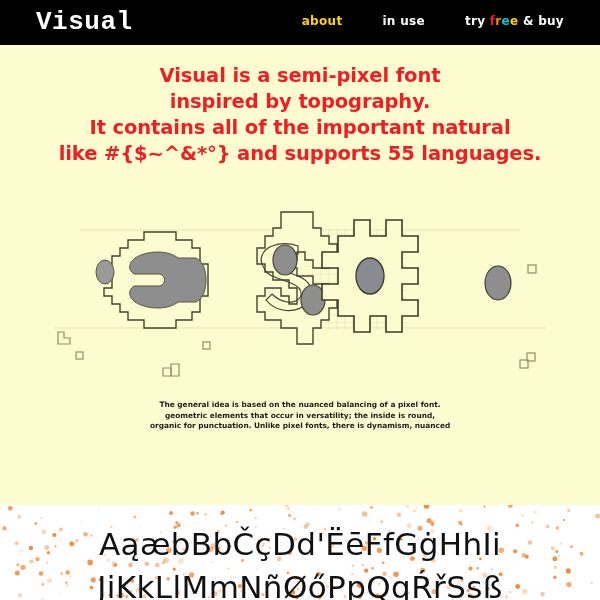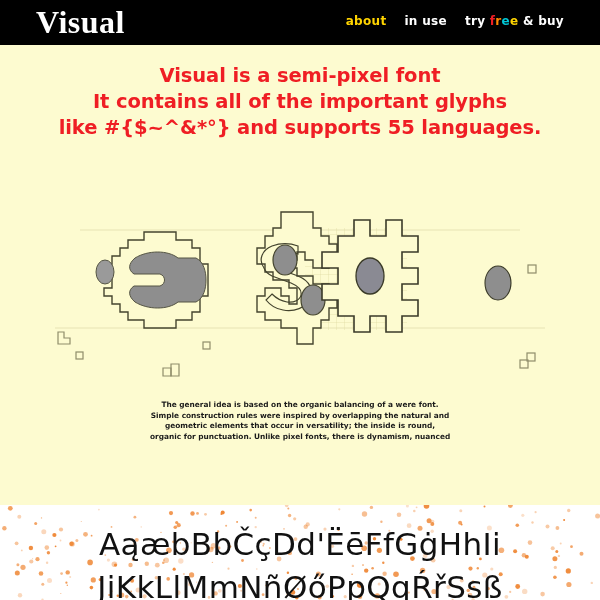--- a/index.html
+++ b/index.html
@@ -27,33 +27,33 @@
     width: 600px;
     height: 45px;
     background: #000000;
     box-sizing: border-box;
   }
   #logo {
     position: absolute;
     left: 36px;
     top: 5px;
     color: #ffffff;
-    font-size: 32px;
+    font-size: 26px;
     font-weight: bold;
     letter-spacing: 0.5px;
     line-height: 34px;
-    font-family: Liberation Serif, serif;
+    font-family: Liberation Mono, monospace;
   }
   #nav {
     position: absolute;
     right: 36px;
     top: 14px;
     display: flex;
     align-items: center;
-    gap: 18px;
+    gap: 40px;
   }
   .nav-item {
     font-size: 12px;
     font-weight: bold;
     color: #ffffff;
     letter-spacing: 0.3px;
     white-space: nowrap;
     font-family: "DejaVu Sans", sans-serif;
     cursor: pointer;
   }
@@ -156,21 +156,22 @@
       <div class="nav-item">
         <span>try </span><span class="nav-rainbow"><span style="color:#ef1e24">f</span><span style="color:#ff8a00">r</span><span style="color:#00c8d7">e</span><span style="color:#ffd400">e</span></span><span> &amp; buy</span>
       </div>
     </div>
   </div>
 
   <div id="hero">
 
     <div id="headline">
       <span class="hl-line">Visual is a semi-pixel font</span>
-      <span class="hl-line">It contains all of the important glyphs</span>
+      <span class="hl-line">inspired by topography.</span>
+      <span class="hl-line">It contains all of the important natural</span>
       <span class="hl-line">like #{$~^&amp;*°} and supports 55 languages.</span>
     </div>
 
     <div id="illustration">
       <svg width="600" height="175" viewBox="0 0 600 175" xmlns="http://www.w3.org/2000/svg">
         <defs>
           <pattern id="pixgrid" width="8" height="8" patternUnits="userSpaceOnUse">
             <path d="M8 0 L0 0 L0 8" fill="none" stroke="#ddd9a0" stroke-width="0.7"></path>
           </pattern>
         </defs>
@@ -226,22 +227,21 @@
           <path d="M163 158 L163 166 L171 166 L171 158 Z"></path>
           <path d="M171 154 L171 166 L179 166 L179 154 Z"></path>
           <rect x="528" y="55" width="8" height="8"></rect>
           <rect x="520" y="150" width="8" height="8"></rect>
           <rect x="527" y="143" width="8" height="8"></rect>
         </g>
       </svg>
     </div>
 
     <div id="bodycopy">
-      <span class="bc-line">The general idea is based on the organic balancing of a were font.</span>
-      <span class="bc-line">Simple construction rules were inspired by overlapping the natural and</span>
+      <span class="bc-line">The general idea is based on the nuanced balancing of a pixel font.</span>
       <span class="bc-line">geometric elements that occur in versatility; the inside is round,</span>
       <span class="bc-line">organic for punctuation. Unlike pixel fonts, there is dynamism, nuanced</span>
     </div>
   </div>
 
   <div id="specimen">
     <svg id="speckles" viewBox="0 0 600 95" xmlns="http://www.w3.org/2000/svg">
         <circle cx="205.5" cy="9.3" r="1.4" fill="#ef8633" opacity="0.43"></circle>
         <circle cx="250.7" cy="5.1" r="1.3" fill="#ef8633" opacity="0.83"></circle>
         <circle cx="196.7" cy="77.2" r="0.6" fill="#ef8633" opacity="0.38"></circle>

